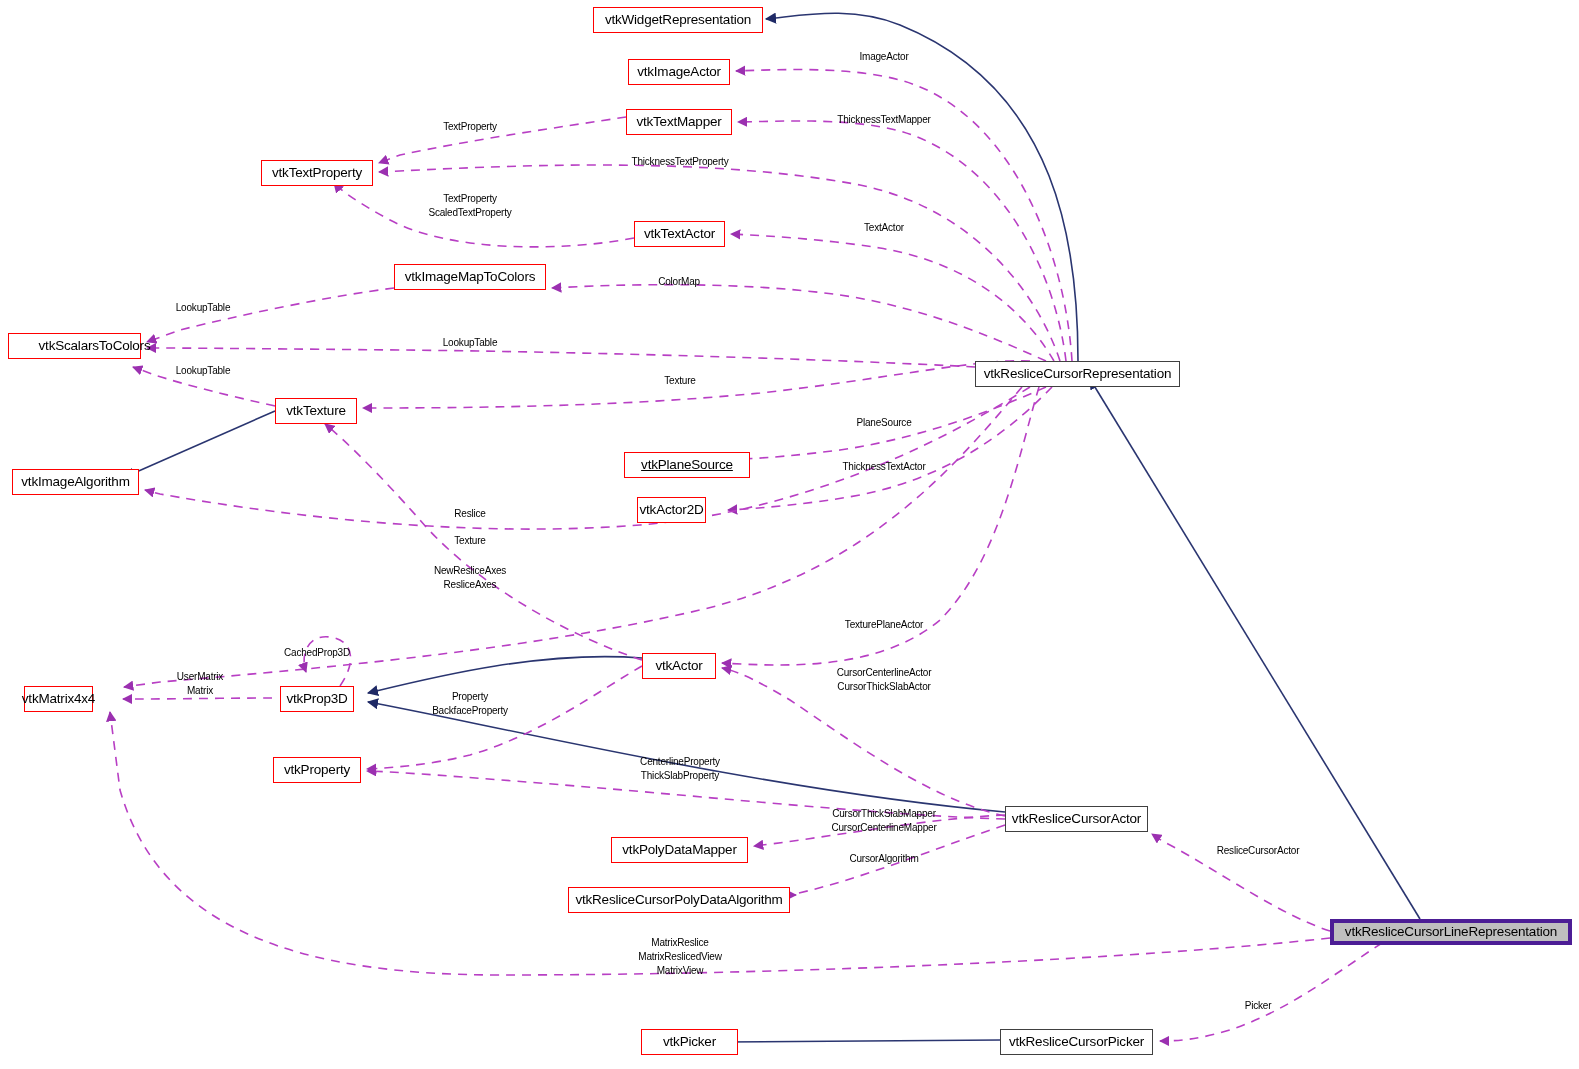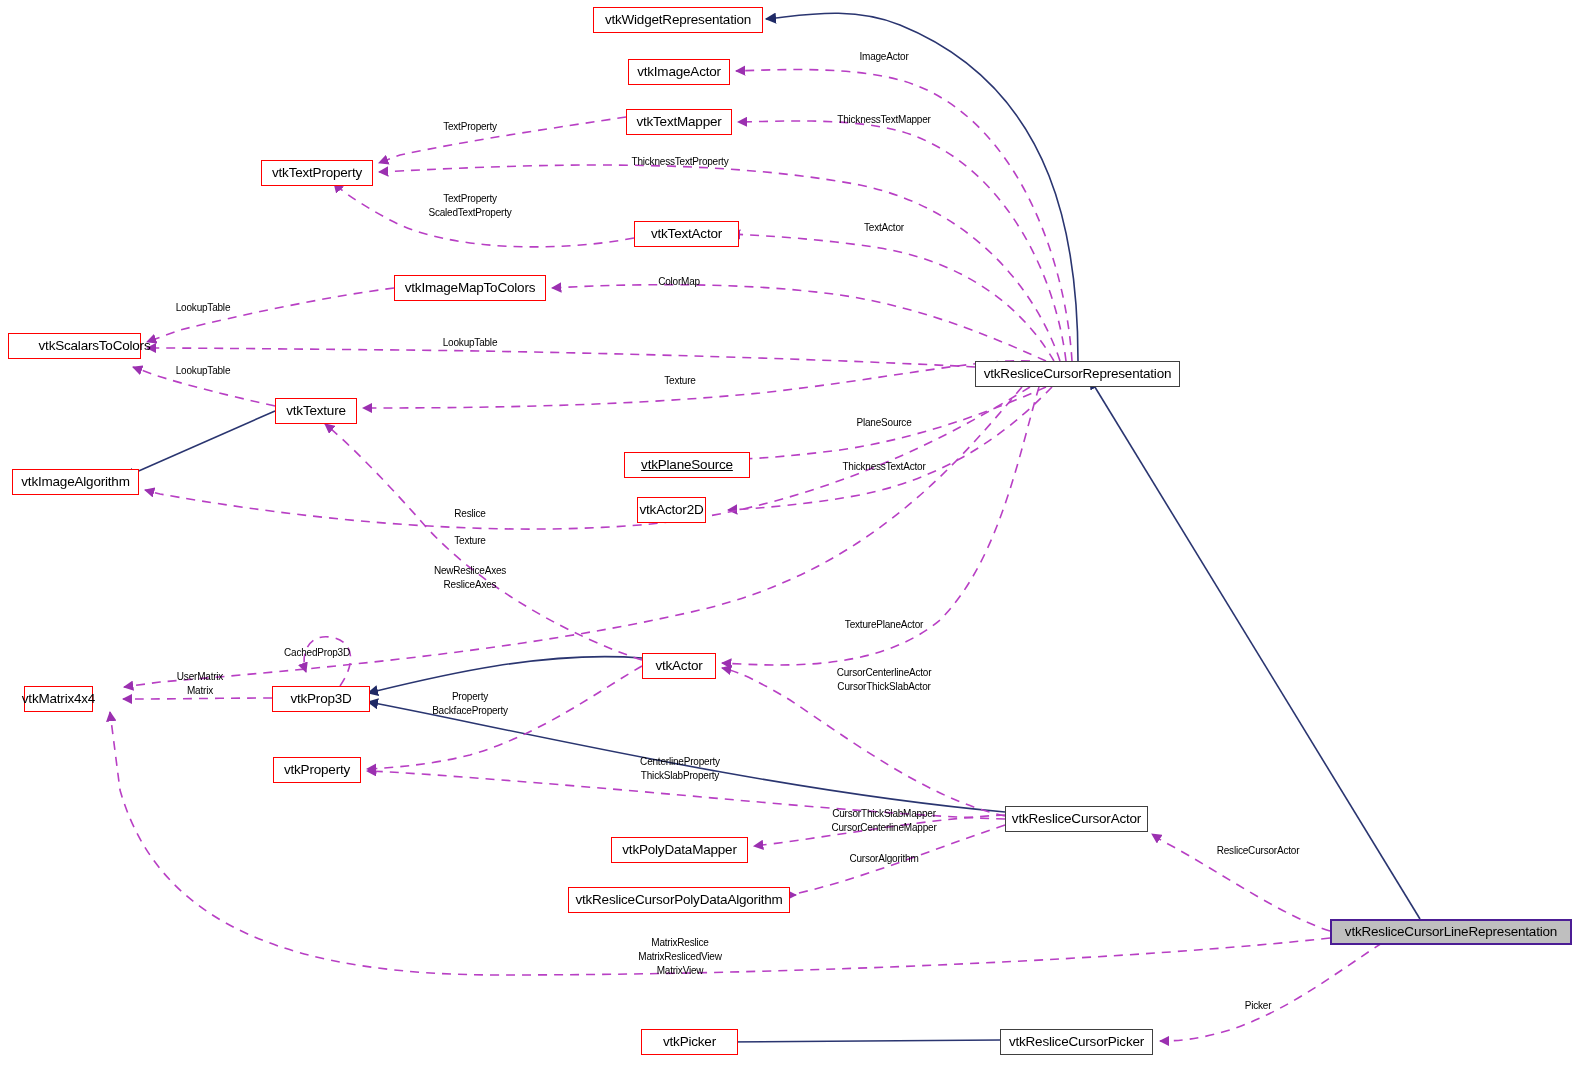--- a/index.html
+++ b/index.html
@@ -37,21 +37,21 @@
     color: #000000;
     background: #ffffff;
     border: 1px solid #ff0000;
     height: 26px;
   }
   .node.linked {
     border: 1px solid #404040;
     background: #ffffff;
   }
   .node.current {
-    border: 2px solid #4c1d95;
+    border: 4px solid #4c1d95;
     background: #bfbfbf;
   }
   .edge-label {
     position: absolute;
     font-family: "Liberation Sans", sans-serif;
     font-size: 10px;
     line-height: 14px;
     letter-spacing: -0.2px;
     color: #000000;
     white-space: pre;
@@ -114,31 +114,31 @@
       <path d="M 1330 938 C 1150 958 800 975 500 975 C 300 975 160 930 120 790 L 110 712"></path>
       <path d="M 1382 943 C 1340 970 1290 1010 1230 1030 C 1200 1039 1180 1041 1160 1041"></path>
     </g>
   </svg>
 
   <div id="nodes">
       <div class="node" style="left: 593px; top: 7px; width: 170px;">vtkWidgetRepresentation</div>
       <div class="node" style="left: 628px; top: 59px; width: 102px;">vtkImageActor</div>
       <div class="node" style="left: 626px; top: 109px; width: 106px;">vtkTextMapper</div>
       <div class="node" style="left: 261px; top: 160px; width: 112px;">vtkTextProperty</div>
-      <div class="node" style="left: 634px; top: 221px; width: 105px;">vtkTextActor</div>
-      <div class="node" style="left: 394px; top: 275px; width: 152px;">vtkImageMapToColors</div>
+      <div class="node" style="left: 634px; top: 221px; width: 91px;">vtkTextActor</div>
+      <div class="node" style="left: 394px; top: 264px; width: 152px;">vtkImageMapToColors</div>
       <div class="node" style="left: 8px; top: 333px; width: 133px; padding-left: 40px;">vtkScalarsToColors</div>
       <div class="node linked" style="left: 975px; top: 361px; width: 205px;">vtkResliceCursorRepresentation</div>
       <div class="node" style="left: 275px; top: 398px; width: 82px;">vtkTexture</div>
       <div class="node" style="left: 624px; top: 452px; width: 126px; text-decoration: underline;">vtkPlaneSource</div>
       <div class="node" style="left: 12px; top: 469px; width: 127px;">vtkImageAlgorithm</div>
       <div class="node" style="left: 637px; top: 497px; width: 69px;">vtkActor2D</div>
       <div class="node" style="left: 642px; top: 653px; width: 74px;">vtkActor</div>
       <div class="node" style="left: 24px; top: 686px; width: 69px;">vtkMatrix4x4</div>
-      <div class="node" style="left: 272px; top: 686px; width: 98px;">vtkProp3D</div>
+      <div class="node" style="left: 280px; top: 686px; width: 74px;">vtkProp3D</div>
       <div class="node" style="left: 273px; top: 757px; width: 88px;">vtkProperty</div>
       <div class="node linked" style="left: 1005px; top: 806px; width: 143px;">vtkResliceCursorActor</div>
       <div class="node" style="left: 611px; top: 837px; width: 137px;">vtkPolyDataMapper</div>
       <div class="node" style="left: 568px; top: 887px; width: 222px;">vtkResliceCursorPolyDataAlgorithm</div>
       <div class="node current" style="left: 1330px; top: 919px; width: 242px;">vtkResliceCursorLineRepresentation</div>
       <div class="node linked" style="left: 1000px; top: 1029px; width: 153px;">vtkResliceCursorPicker</div>
       <div class="node" style="left: 641px; top: 1029px; width: 97px;">vtkPicker</div>
     </div>
   <div id="labels">
       <div class="edge-label" style="left: 884px; top: 50px;">ImageActor</div>

